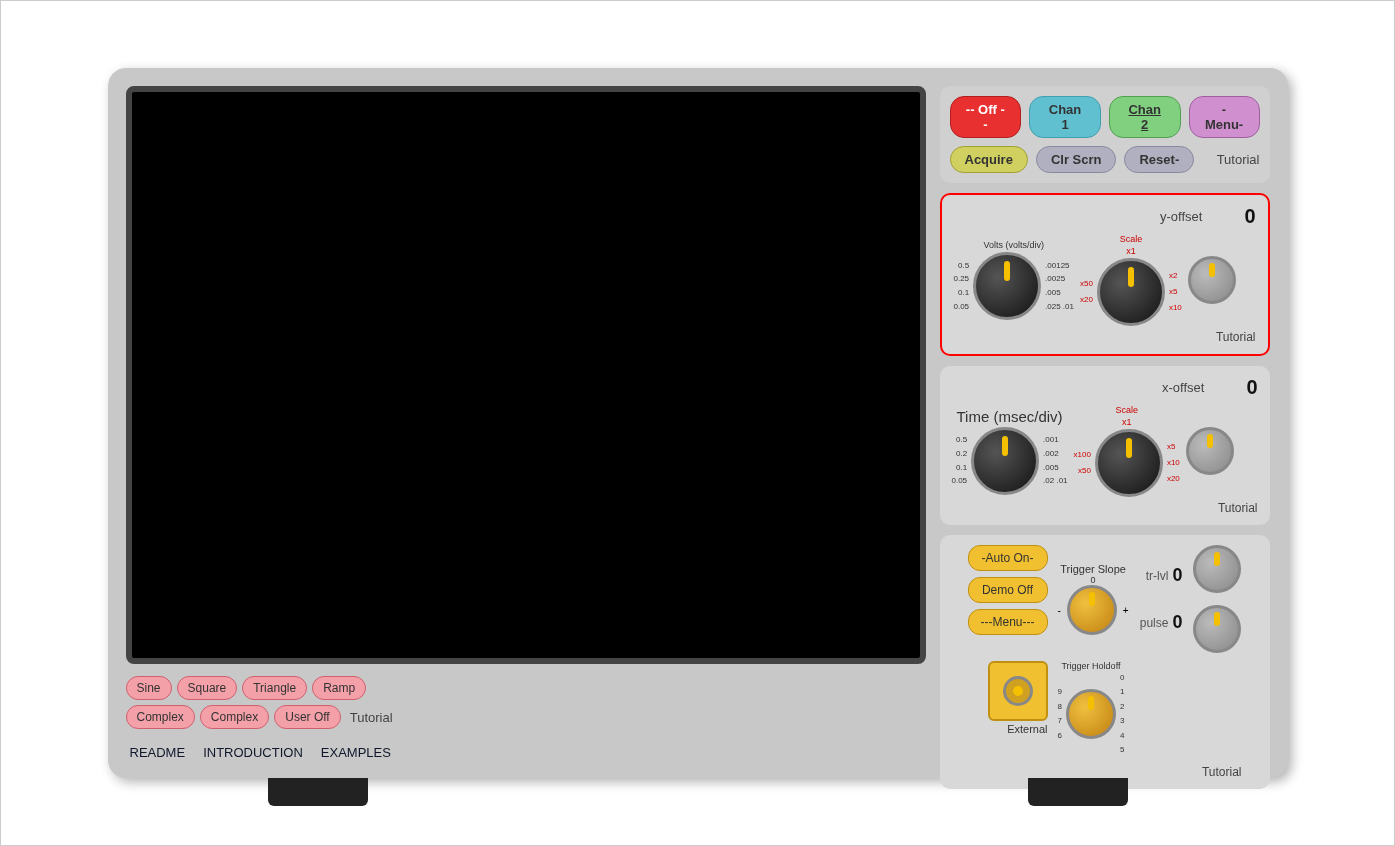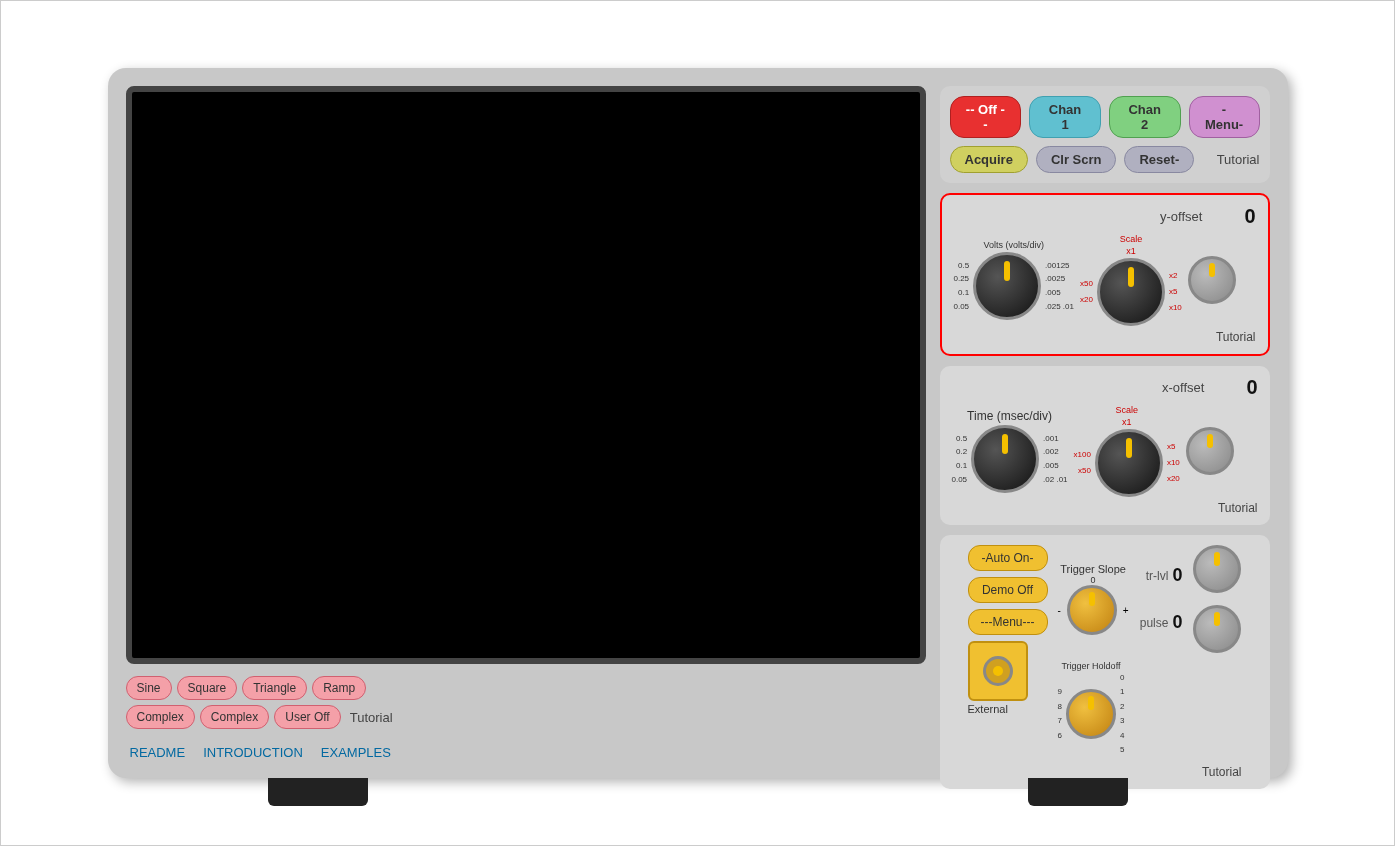--- a/index.html
+++ b/index.html
@@ -167,21 +167,21 @@
       margin-left: 4px;
     }
     .nav-links {
       display: flex;
       flex-direction: row;
       gap: 18px;
       padding: 4px 0 0 4px;
     }
     .nav-link {
       font-size: 13px;
-      color: #0369a1;
+      color: #0f172a;
       cursor: pointer;
       text-decoration: none;
     }
     
     .right-panel {
       width: 330px;
       display: flex;
       flex-direction: column;
       gap: 10px;
     }
@@ -203,21 +203,21 @@
     .osc-btn {
       border-radius: 14px;
       padding: 5px 14px;
       font-size: 13px;
       cursor: pointer;
       border: 1px solid #aaa;
       font-weight: bold;
     }
     .btn-off { background: #e83030; color: #fff; border-color: #b02020; }
     .btn-chan1 { background: #60c0d0; color: #333; border-color: #40a0b0; }
-    .btn-chan2 { background: #80d080; color: #333; border-color: #50a050; }
+    .btn-chan2 { background: #80d080; color: #333; border-color: #50a050; text-decoration: underline; }
     .btn-menu { background: #d090d0; color: #333; border-color: #a060a0; }
     .btn-acquire { background: #d0d060; color: #333; border-color: #a0a030; }
     .btn-clrscr { background: #b0b0c0; color: #333; border-color: #8888a0; }
     .btn-reset { background: #b0b0c0; color: #333; border-color: #8888a0; }
     .right-tutorial { font-size: 13px; color: #444; margin-left: auto; }
     
     .section-box {
       background: #d8d8d8;
       border-radius: 10px;
       padding: 10px 12px;
@@ -489,21 +489,21 @@
         <div class="section-tutorial">Tutorial</div>
       </div>
 
       <div class="section-box">
         <div class="section-title-row">
           <span class="offset-label">x-offset</span>
           <span class="offset-value">0</span>
         </div>
         <div class="volts-container">
           <div style="display:flex;flex-direction:column;align-items:center;">
-            <div style="font-size:12px;color:#333;text-align:center;margin-bottom:2px;">Time (msec/div)</div>
+            <div style="font-size:15px;color:#333;text-align:center;margin-bottom:2px;">Time (msec/div)</div>
             <div style="display:flex;align-items:center;gap:4px;">
               <div style="font-size:8px;color:#333;line-height:1.7;text-align:right;">
                 <div>0.5</div>
                 <div>0.2</div>
                 <div>0.1</div>
                 <div>0.05</div>
               </div>
               <div class="knob-wrapper">
                 <div class="knob-outer">
                   <div class="knob-indicator"></div>
@@ -548,21 +548,21 @@
         <div class="section-tutorial">Tutorial</div>
       </div>
 
       <div class="trigger-section">
         <div style="display:flex;flex-direction:row;gap:10px;align-items:flex-start;">
 
           <div class="trigger-left">
             <button class="btn-auto">-Auto On-</button>
             <button class="btn-demo">Demo Off</button>
             <button class="btn-tmenu">---Menu---</button>
-            <div style="display:flex;flex-direction:column;align-items:flex-start;">
+            <div style="display:flex;flex-direction:column;align-items:flex-end;margin-top:20px;">
               <div class="external-btn">
                 <div class="ext-inner">
                   <div class="ext-dot"></div>
                 </div>
               </div>
               <span class="external-label">External</span>
             </div>
           </div>
 
           <div class="trigger-right">

